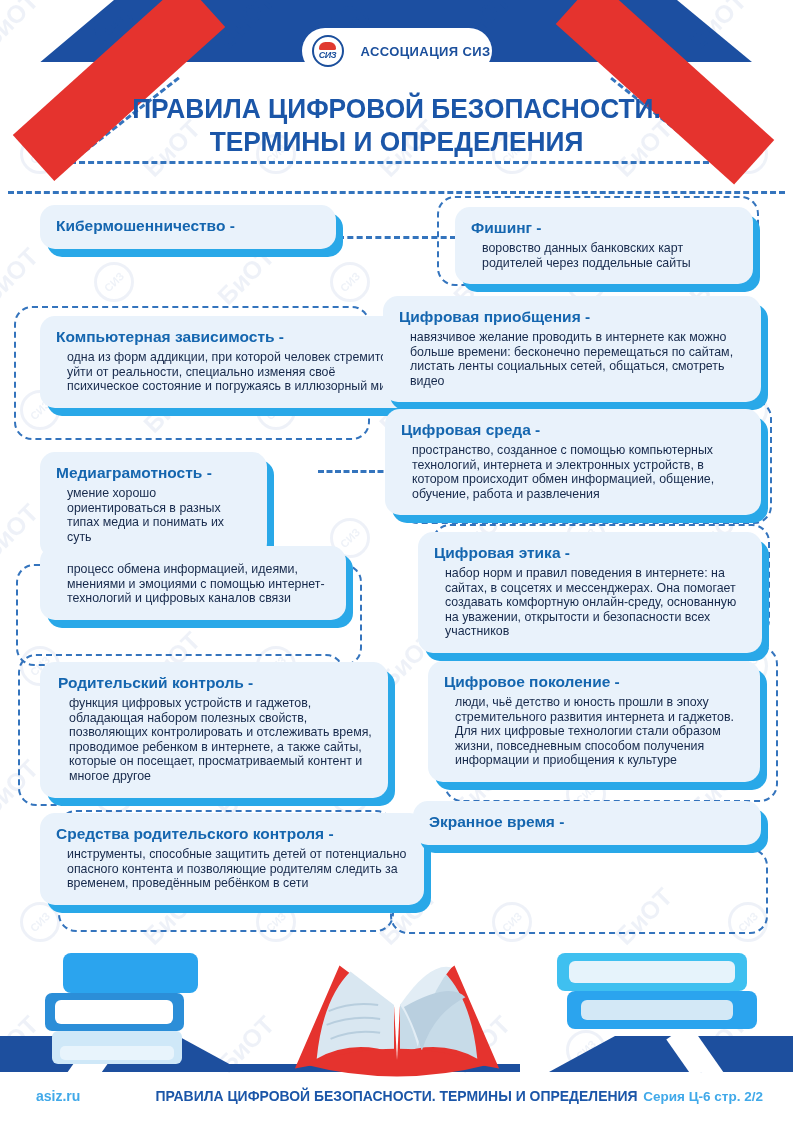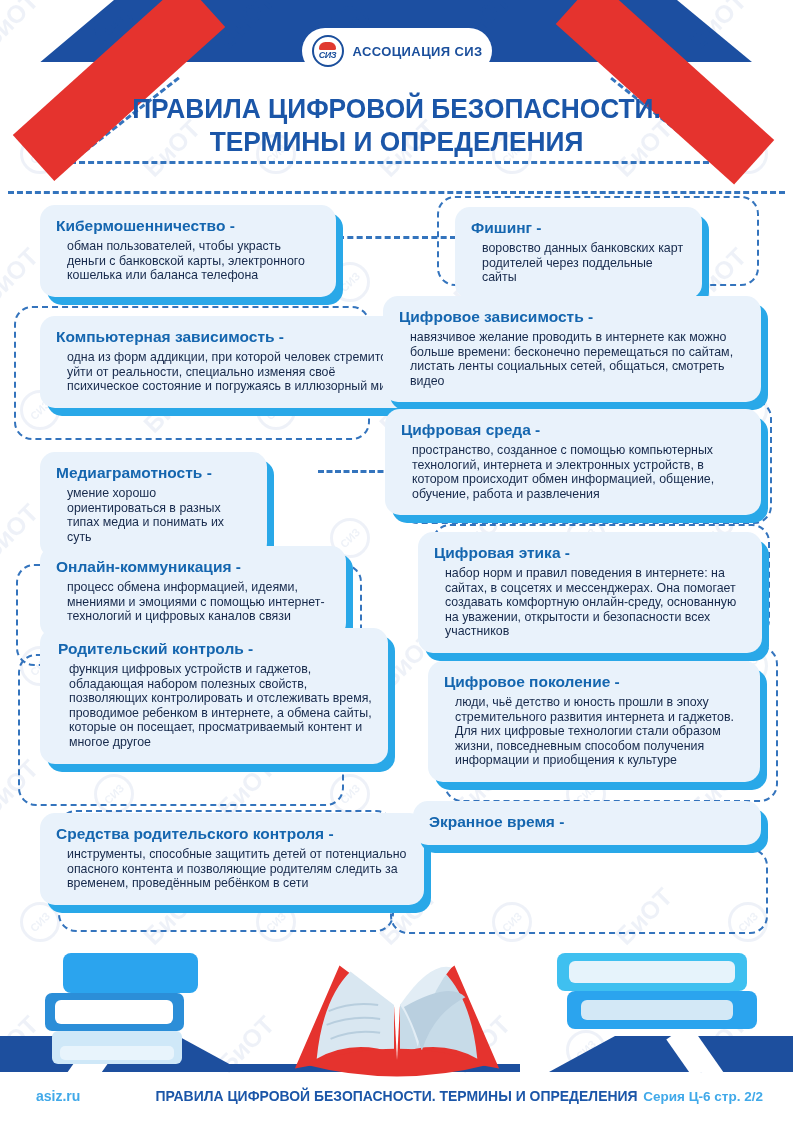--- a/index.html
+++ b/index.html
@@ -16,21 +16,21 @@
   .ribbon.left{left:4px;top:50px;width:230px;height:62px;transform:rotate(-42deg);}
   .ribbon.right{left:545px;top:52px;width:240px;height:60px;transform:rotate(42deg);}
 
   .logo-pill{position:absolute;left:50%;top:28px;transform:translateX(-50%);width:190px;height:46px;
              background:#fff;border-radius:24px;display:flex;align-items:center;gap:9px;padding:0 10px;
              box-sizing:border-box;z-index:7;}
   .logo-circle{width:32px;height:32px;border-radius:50%;border:2px solid #1b4f9c;box-sizing:border-box;
                display:flex;flex-direction:column;align-items:center;justify-content:center;background:#fff;flex:0 0 auto;}
   .helmet{width:17px;height:8px;background:#e0392f;border-radius:8px 8px 2px 2px;margin-bottom:1px;}
   .logo-monogram{font-size:9px;font-weight:bold;font-style:italic;color:#1b4f9c;line-height:9px;letter-spacing:-0.5px;}
-  .logo-label{font-size:13px;font-weight:bold;color:#1b4f9c;letter-spacing:0.4px;white-space:nowrap;}
+  .logo-label{font-size:13px;font-weight:bold;color:#1b4f9c;letter-spacing:0.4px;white-space:nowrap;margin-left:8px;}
 
   .main-title{position:absolute;left:0;top:92px;width:100%;text-align:center;z-index:6;
               color:#1b56a8;font-weight:bold;font-size:28px;line-height:33px;transform:scaleX(0.94);}
 
   
   .wm-layer{position:absolute;inset:0;z-index:3;pointer-events:none;overflow:hidden;}
   .wm{position:absolute;transform:rotate(-45deg);color:#1c4fa1;opacity:0.07;font-weight:bold;font-size:25px;white-space:nowrap;}
   .wm-logo{position:absolute;transform:rotate(-45deg);opacity:0.07;width:34px;height:34px;border:3px solid #1c4fa1;
            border-radius:50%;color:#1c4fa1;font-size:11px;font-weight:bold;display:flex;align-items:center;justify-content:center;}
 
@@ -161,49 +161,47 @@
   <div class="dash-rect" style="left:432px;top:524px;width:334px;height:110px;"></div>
   <div class="dash-rect" style="left:18px;top:654px;width:322px;height:148px;"></div>
   <div class="dash-rect" style="left:444px;top:646px;width:330px;height:152px;"></div>
   <div class="dash-rect" style="left:58px;top:810px;width:332px;height:118px;"></div>
   <div class="dash-rect" style="left:390px;top:848px;width:374px;height:82px;"></div>
   <div class="dash-h" style="left:338px;top:236px;width:118px;"></div>
   <div class="dash-h" style="left:318px;top:470px;width:74px;"></div>
 
   <section class="card" style="left:40px;top:205px;width:296px;">
     <h3>Кибермошенничество -</h3>
-    <p>обман пользователей, чтобы украсть деньги с банковской карты, электронного кошелька или баланса телефона</p>
   </section>
   <section class="card" style="left:40px;top:316px;width:372px;">
     <h3>Компьютерная зависимость -</h3>
     <p>одна из форм аддикции, при которой человек стремится уйти от реальности, специально изменяя своё психическое состояние и погружаясь в иллюзорный мир</p>
   </section>
   <section class="card" style="left:40px;top:452px;width:227px;">
     <h3>Медиаграмотность -</h3>
     <p>умение хорошо ориентироваться в разных типах медиа и понимать их суть</p>
   </section>
   <section class="card" style="left:40px;top:546px;width:306px;">
-    <h3>Онлайн-коммуникация -</h3>
     <p>процесс обмена информацией, идеями, мнениями и эмоциями с помощью интернет-технологий и цифровых каналов связи</p>
   </section>
-  <section class="card" style="left:40px;top:628px;width:348px;padding-left:18px;">
+  <section class="card" style="left:40px;top:662px;width:348px;padding-left:18px;">
     <h3>Родительский контроль -</h3>
-    <p>функция цифровых устройств и гаджетов, обладающая набором полезных свойств, позволяющих контролировать и отслеживать время, проводимое ребенком в интернете, а обмена сайты, которые он посещает, просматриваемый контент и многое другое</p>
+    <p>функция цифровых устройств и гаджетов, обладающая набором полезных свойств, позволяющих контролировать и отслеживать время, проводимое ребенком в интернете, а также сайты, которые он посещает, просматриваемый контент и многое другое</p>
   </section>
   <section class="card" style="left:40px;top:813px;width:384px;">
     <h3>Средства родительского контроля -</h3>
     <p>инструменты, способные защитить детей от потенциально опасного контента и позволяющие родителям следить за временем, проведённым ребёнком в сети</p>
   </section>
 
-  <section class="card" style="left:455px;top:207px;width:247px;">
+  <section class="card" style="left:455px;top:207px;width:298px;">
     <h3>Фишинг -</h3>
     <p>воровство данных банковских карт родителей через поддельные сайты</p>
   </section>
   <section class="card" style="left:383px;top:296px;width:378px;">
-    <h3>Цифровое зависимость -</h3>
+    <h3>Цифровая приобщения -</h3>
     <p>навязчивое желание проводить в интернете как можно больше времени: бесконечно перемещаться по сайтам, листать ленты социальных сетей, общаться, смотреть видео</p>
   </section>
   <section class="card" style="left:385px;top:409px;width:376px;">
     <h3>Цифровая среда -</h3>
     <p>пространство, созданное с помощью компьютерных технологий, интернета и электронных устройств, в котором происходит обмен информацией, общение, обучение, работа и развлечения</p>
   </section>
   <section class="card" style="left:428px;top:661px;width:332px;">
     <h3>Цифровое поколение -</h3>
     <p>люди, чьё детство и юность прошли в эпоху стремительного развития интернета и гаджетов. Для них цифровые технологии стали образом жизни, повседневным способом получения информации и приобщения к культуре</p>
   </section>

